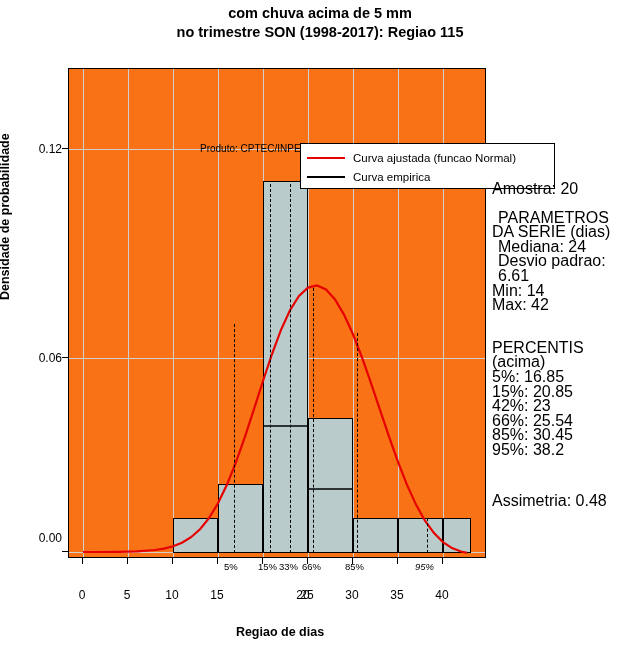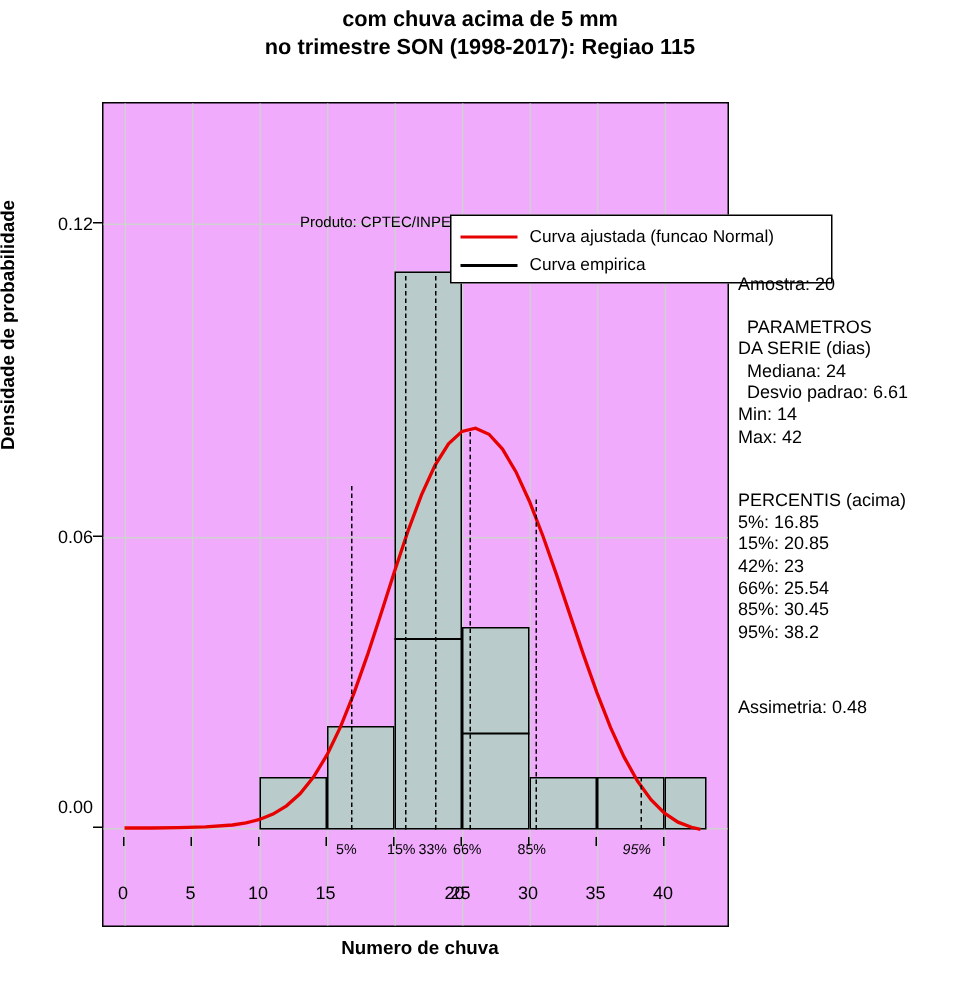--- a/index.html
+++ b/index.html
@@ -15,24 +15,24 @@
 
   
   .title{
     position:absolute;left:0;top:4px;width:640px;
     text-align:center;font-weight:bold;font-size:14.5px;line-height:19px;
   }
 
   
   .plot-frame{
     position:absolute;
-    left:68px;top:68px;width:418px;height:550px;
+    left:68px;top:68px;width:418px;height:490px;
     border:1px solid #000;
     box-sizing:border-box;
-    background:#f0abfc;
+    background:#f97316;
   }
   .grid-line{
     position:absolute;background:#d0d0d0;
   }
   .grid-h{height:1px;left:0;width:100%;}
   .grid-v{width:1px;top:0;height:100%;}
 
   
   .ylab{
     position:absolute;
@@ -83,21 +83,21 @@
   .legend-text{font-size:11.5px;}
 
   
   .produto{
     position:absolute;left:200px;top:143px;font-size:10px;
   }
 
   
   .side{
     position:absolute;left:492px;top:182px;width:148px;
-    font-size:12px;line-height:14.6px;
+    font-size:16px;line-height:14.6px;
   }
   .side .gap{height:14px;}
   .side .ind1{padding-left:6px;}
 
   svg{display:block;}
 </style>
 </head>
 <body>
 
 <div id="stage">
@@ -200,21 +200,21 @@
   <div class="xtick-label" style="left:82px;top:588px;">0</div>
   <div class="xtick-label" style="left:127px;top:588px;">5</div>
   <div class="xtick-label" style="left:172px;top:588px;">10</div>
   <div class="xtick-label" style="left:217px;top:588px;">15</div>
   <div class="xtick-label" style="left:271px;top:588px;margin-left:20px;">20</div>
   <div class="xtick-label" style="left:307px;top:588px;">25</div>
   <div class="xtick-label" style="left:352px;top:588px;">30</div>
   <div class="xtick-label" style="left:397px;top:588px;">35</div>
   <div class="xtick-label" style="left:442px;top:588px;">40</div>
 
-  <div class="xlab">Numero de chuva</div>
+  <div class="xlab">Regiao de dias</div>
 
   <div class="side">
     <div>Amostra: 20</div>
     <div class="gap"></div>
     <div class="ind1">PARAMETROS</div>
     <div>DA SERIE (dias)</div>
     <div class="ind1">Mediana: 24</div>
     <div class="ind1">Desvio padrao: 6.61</div>
     <div>Min: 14</div>
     <div>Max: 42</div>

